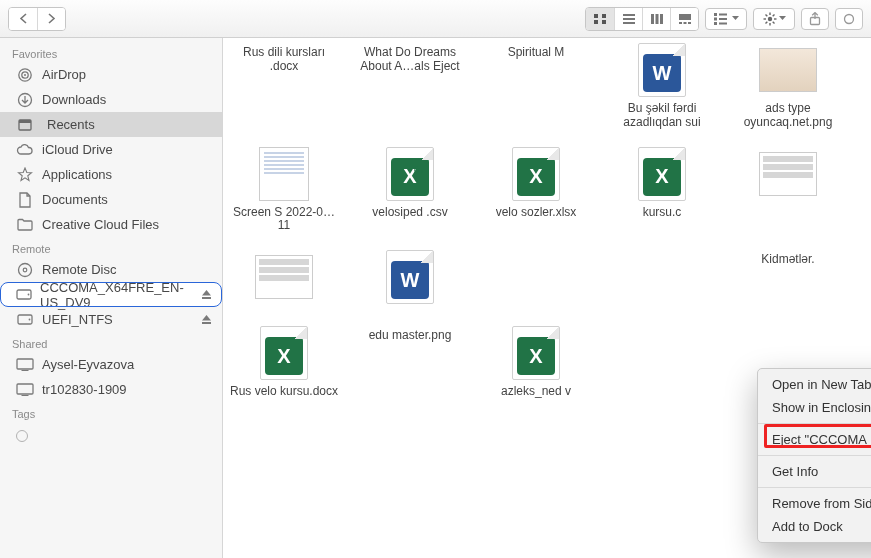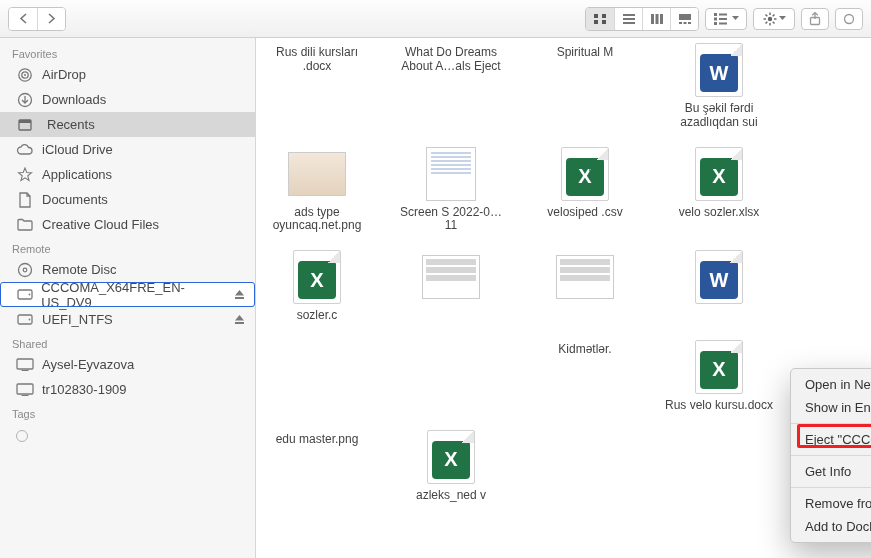--- a/index.html
+++ b/index.html
@@ -13,33 +13,33 @@
   .seg-group { display: flex; border: 1px solid #c6c6c6; border-radius: 4px; overflow: hidden; background: #fff; }
   .seg { width: 28px; height: 22px; display: flex; align-items: center; justify-content: center; border: none; background: #fff; }
   .seg + .seg { border-left: 1px solid #d8d8d8; }
   .seg.active { background: #e4e4e4; }
   .tool-btn { width: 34px; height: 22px; border: 1px solid #c6c6c6; border-radius: 4px; display: flex; align-items: center; justify-content: center; background: #fff; gap: 2px;}
   .tool-btn.narrow { width: 28px; }
   .tool-btn.wide { width: 42px; }
   .body { flex: 1; display: flex; overflow: hidden; }
 
   
-  .sidebar { width: 256px; border-right: 1px solid #d6d6d6; background: #f6f6f6; overflow-y: auto; padding-top: 4px; }
+  .sidebar { width: 223px; border-right: 1px solid #d6d6d6; background: #f6f6f6; overflow-y: auto; padding-top: 4px; }
   .section-header { color: #8a8a8a; font-size: 11px; padding: 6px 12px 2px 12px; }
   .side-item { height: 25px; display: flex; align-items: center; padding: 0 10px 0 16px; gap: 8px; color: #484848; cursor: pointer; }
   .side-item.selected-active { background: #d7d7d7; gap: 13px; }
-  .side-item.selected-focus { background: #fff; outline: 1.5px solid #2a66d9; outline-offset: -1px; border-radius: 3px; }
+  .side-item.selected-focus { background: #fff; outline: 1.5px solid #2a66d9; outline-offset: -1px; border-radius: 8px; }
   .side-icon { width: 18px; height: 18px; display: flex; align-items: center; justify-content: center; color: #6a6a6a; }
   .side-item .eject { margin-left: auto; color: #7a7a7a; }
 
   .tag-dot { width: 12px; height: 12px; border: 1px solid #b2b2b2; border-radius: 50%; display:inline-block; margin: 8px 0 0 16px;}
 
   
   .content { flex: 1; position: relative; background: #fff; overflow: hidden; }
-  .grid { display: flex; flex-wrap: wrap; gap: 16px 24px; padding: 4px 6px; align-content: flex-start; }
+  .grid { display: flex; flex-wrap: wrap; gap: 16px 16px; padding: 4px 6px; align-content: flex-start; }
   .file { width: 110px; display: flex; flex-direction: column; align-items: center; text-align: center; font-size: 12px; color: #444; }
   .thumb { width: 72px; height: 56px; display: flex; align-items: center; justify-content: center; margin-bottom: 4px; position: relative; }
   .docicon { width: 48px; height: 54px; background: #fff; border: 1px solid #d0d0d0; border-radius: 2px; position: relative; display:flex; align-items:center; justify-content:center; }
   .docicon::before { content:""; position:absolute; top:0; right:0; width:12px; height:12px; background: linear-gradient(135deg, transparent 50%, #e8e8e8 50%); }
   .appicon { width: 38px; height: 38px; border-radius: 4px; display: flex; align-items: center; justify-content: center; font-weight: 700; color: #fff; font-size: 20px; margin-top: 6px; }
   .word { background: #2b579a; }
   .excel { background: #217346; }
   .excel-sub { position:absolute; right:10px; top:14px; font-size:11px; color:#217346; }
   .photo-thumb { width: 58px; height: 44px; background: linear-gradient(#f3e7da,#e3d2be); border: 1px solid #ccc; }
   .page-thumb { width: 50px; height: 54px; background:#fff; border:1px solid #ccc; display:flex; flex-direction:column; padding:4px; gap:2px;}
@@ -346,21 +346,21 @@
               </div>
             </div>
             <div class="fname">velo sozler.xlsx</div>
           </div>
           <div class="file">
             <div class="thumb">
               <div class="docicon">
                 <div class="appicon excel">X</div>
               </div>
             </div>
-            <div class="fname">sozler.c</div>
+            <div class="fname">kursu.c</div>
           </div>
           <div class="file">
             <div class="thumb">
               <div class="img-thumb">
                 <div class="bar"></div>
                 <div class="bar"></div>
                 <div class="bar"></div>
               </div>
             </div>
             <div class="fname"></div>

